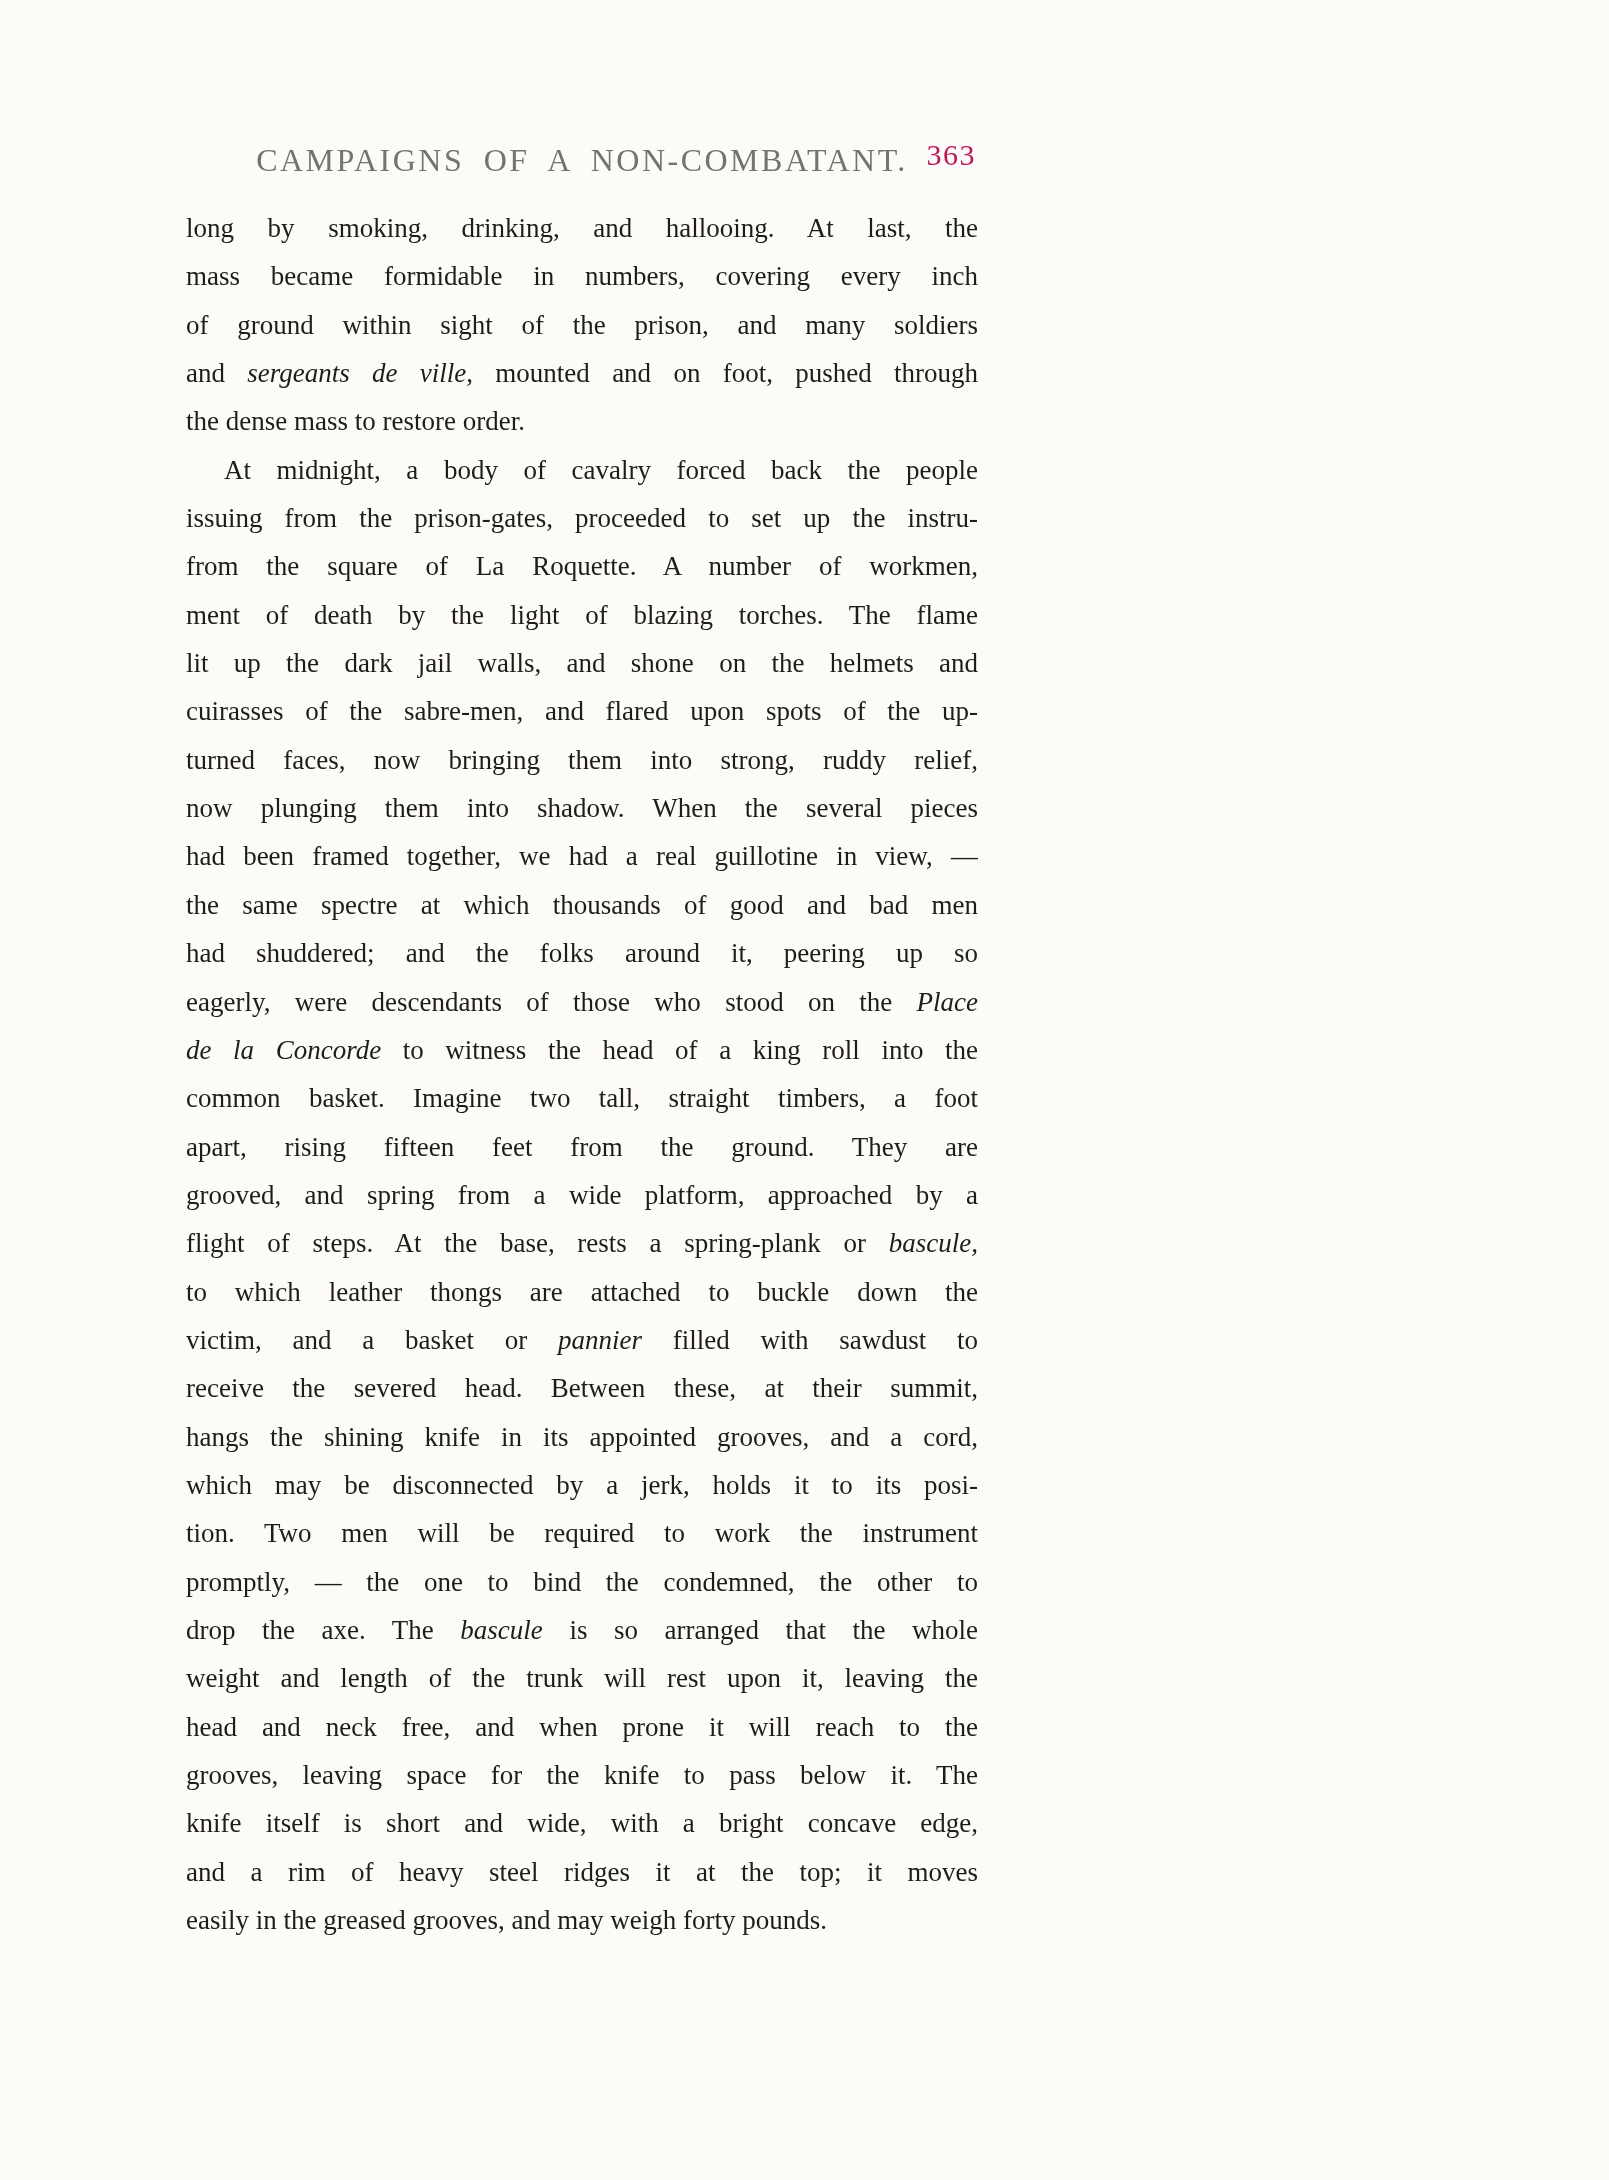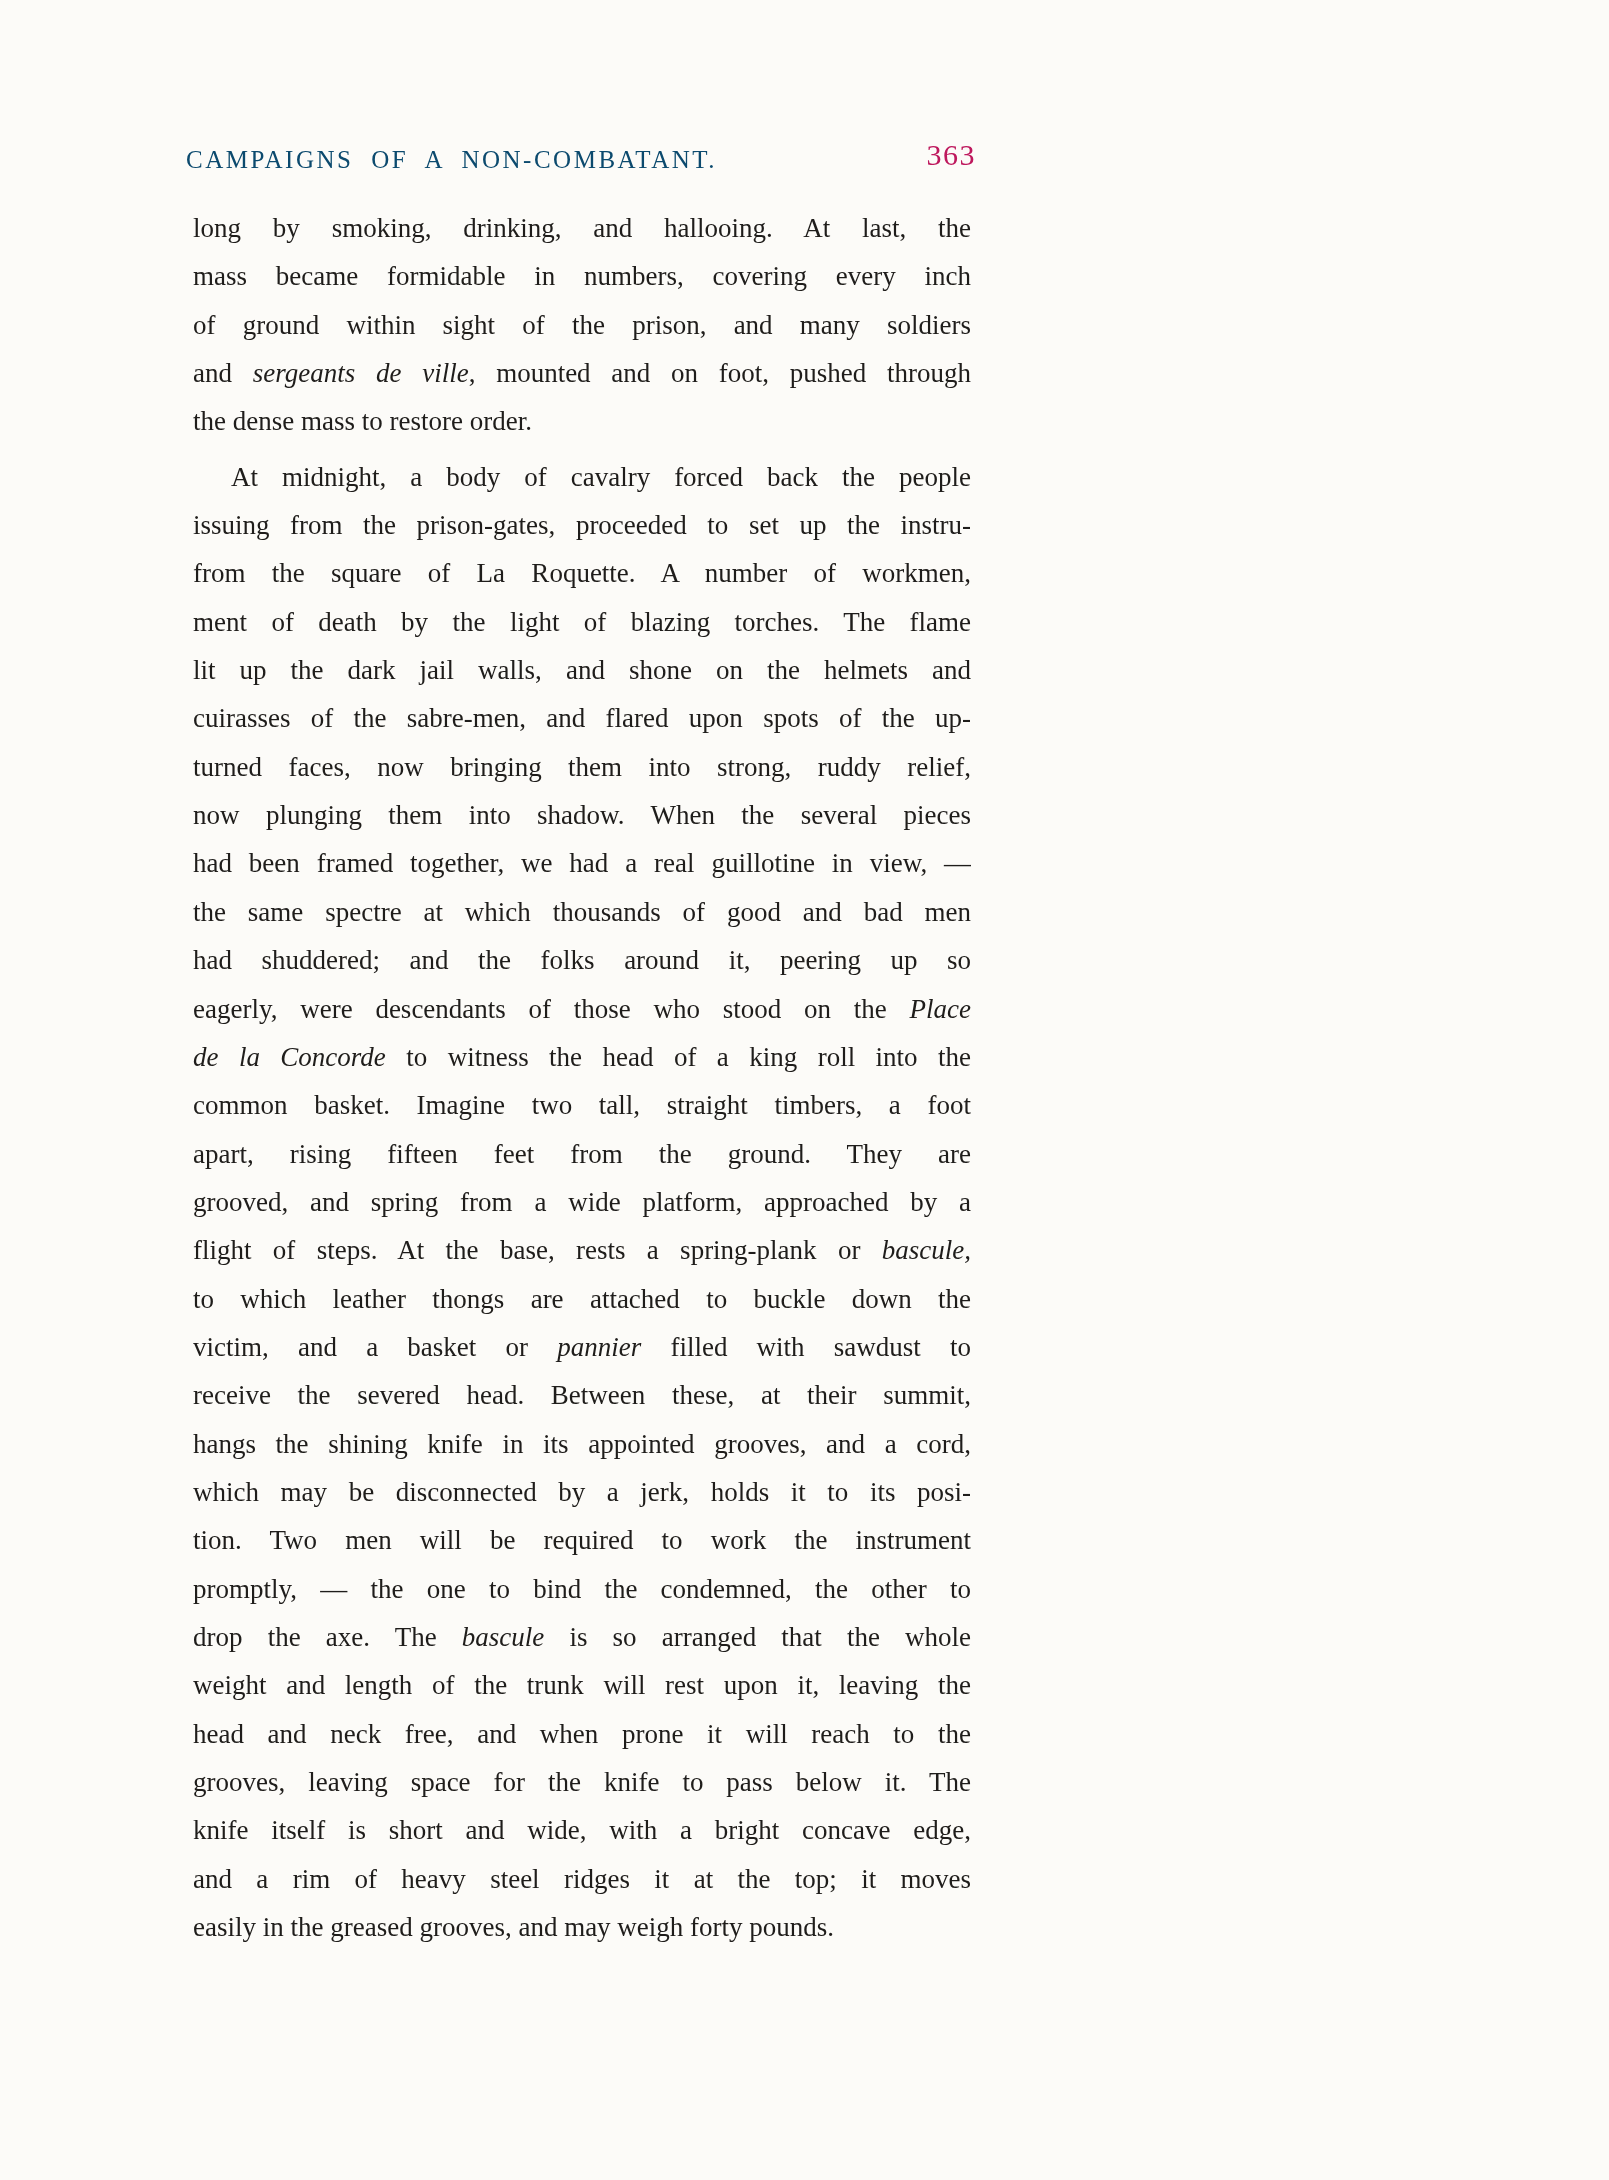--- a/index.html
+++ b/index.html
@@ -23,24 +23,25 @@
     top: 142px;
     width: 792px;
   }
   .header-row {
     position: relative;
     height: 36px;
     margin-bottom: 26px;
     line-height: 36px;
   }
   .header-title {
-    font-size: 25px;
+    text-align: center;
+    font-size: 32px;
     letter-spacing: 2.5px;
     word-spacing: 9px;
-    color: #0c4a6e;
+    color: #737373;
     white-space: nowrap;
   }
   .page-number {
     position: absolute;
     right: 2px;
     top: -5px;
     font-size: 30px;
     letter-spacing: 1.5px;
     color: #be185d;
   }
@@ -58,21 +59,21 @@
     text-align-last: left;
   }
   .line.indent {
     text-indent: 38px;
   }
   .it {
     font-style: italic;
     font-family: Liberation Serif, serif;
   }
   .paragraph {
-    margin: 7px;
+    margin: 0;
   }
 </style>
 </head>
 <body>
 
 <div class="page">
   <div class="text-block">
     <div class="header-row">
       <div class="header-title">CAMPAIGNS OF A NON-COMBATANT.</div>
       <div class="page-number">363</div>

